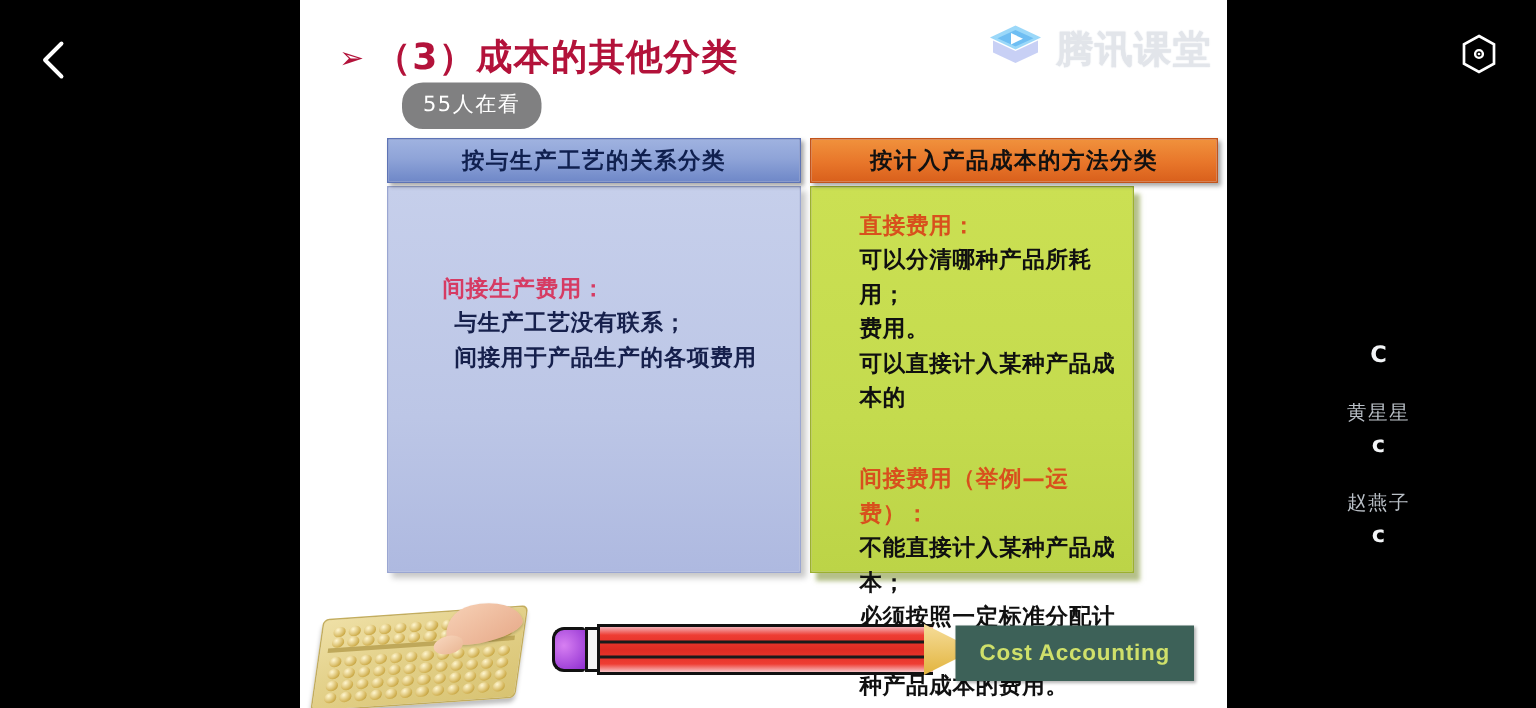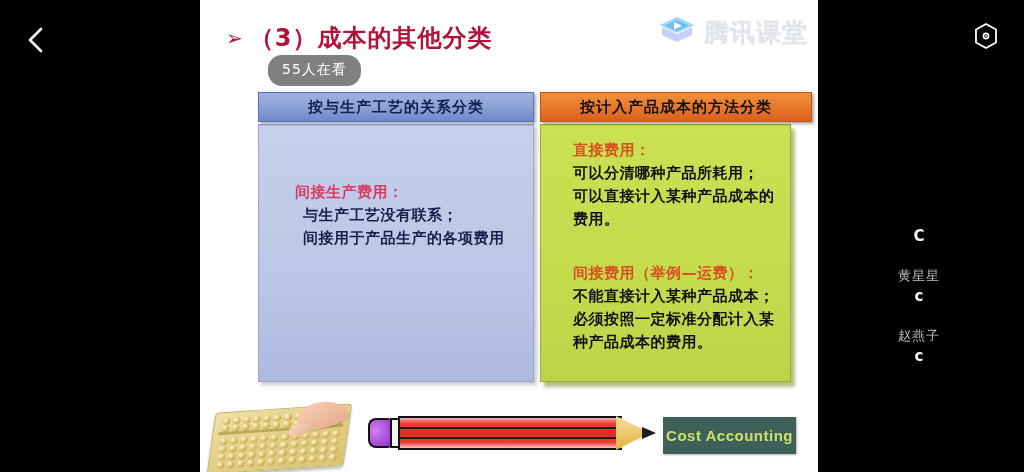--- a/index.html
+++ b/index.html
@@ -95,21 +95,21 @@
   .panel-body{
     position:relative; height:258px; margin-top:2px; padding:12px 10px 0;
   }
   .panel-left .panel-body{
     width:276px; margin-left:2px;
     background:linear-gradient(180deg,#c6cfeb 0%,#bcc6e6 60%,#aeb9e0 100%);
     border:1px solid #9aa6d2;
     box-shadow:3px 3px 4px rgba(0,0,0,.22);
   }
   .panel-right .panel-body{
-    width:251px; margin-left:2px;
+    width:216px; margin-left:2px;
     background:linear-gradient(180deg,#cbe053 0%,#c4db4e 60%,#bcd447 100%);
     border:1px solid #9cb02f;
     box-shadow:4px 5px 3px rgba(120,140,40,.55);
   }
 
   .block{ margin-bottom:6px; }
   .block .bhead{
     font-size:15px; font-weight:700; line-height:23px; letter-spacing:.5px;
   }
   .block .bline{
@@ -206,21 +206,21 @@
   #pencil .lead{
     position:absolute; right:12px; top:11px; width:14px; height:12px;
     background:#1b1b1b;
     clip-path:polygon(0 0,100% 50%,0 100%);
   }
 
   
   #cost-box{
     position:absolute; right:22px; bottom:18px;
     background:#3d6158; color:#cfe06a;
-    padding:10px 3px; font-size:15px; font-weight:600;
+    padding:10px 16px; font-size:15px; font-weight:600;
     letter-spacing:.5px;
     font-family:"Liberation Sans",sans-serif;
     box-shadow:1px 1px 2px rgba(0,0,0,.3);
   }
 
   
   #chat{
     position:absolute; right:0; top:0; width:206px; height:472px;
     padding:225px 14px 0 10px; z-index:30;
   }
@@ -288,22 +288,22 @@
           </div>
         </div>
       </div>
 
       <div class="panel panel-right">
         <div class="panel-head">按计入产品成本的方法分类</div>
         <div class="panel-body">
           <div class="block b1">
             <div class="bhead">直接费用：</div>
             <div class="bline">可以分清哪种产品所耗用；</div>
+            <div class="bline">费用。</div>
             <div class="bline">可以直接计入某种产品成本的</div>
-            <div class="bline">费用。</div>
           </div>
           <div class="block b2">
             <div class="bhead">间接费用（举例—运费）：</div>
             <div class="bline">不能直接计入某种产品成本；</div>
             <div class="bline">必须按照一定标准分配计入某</div>
             <div class="bline">种产品成本的费用。</div>
           </div>
         </div>
       </div>
     </div>

